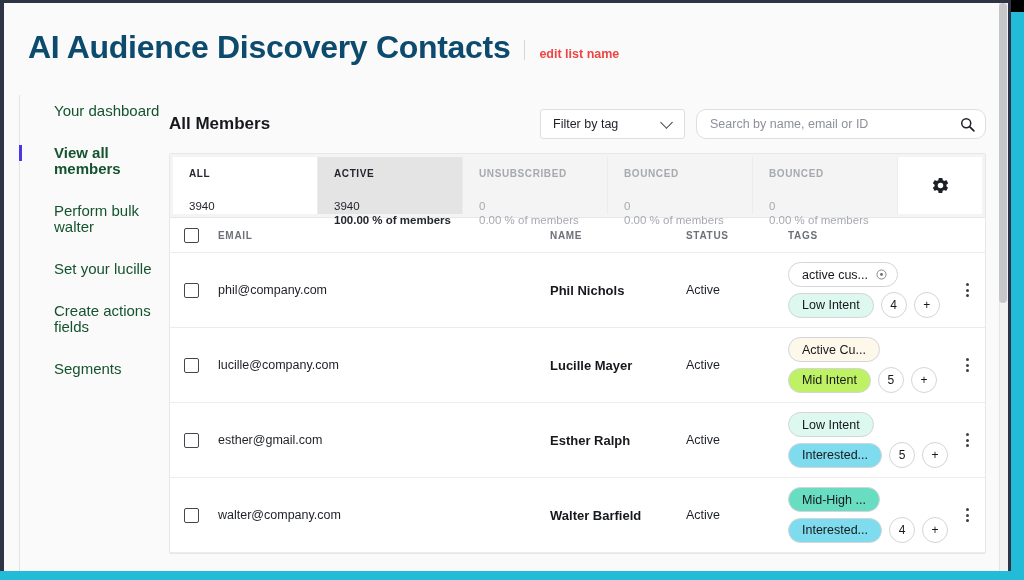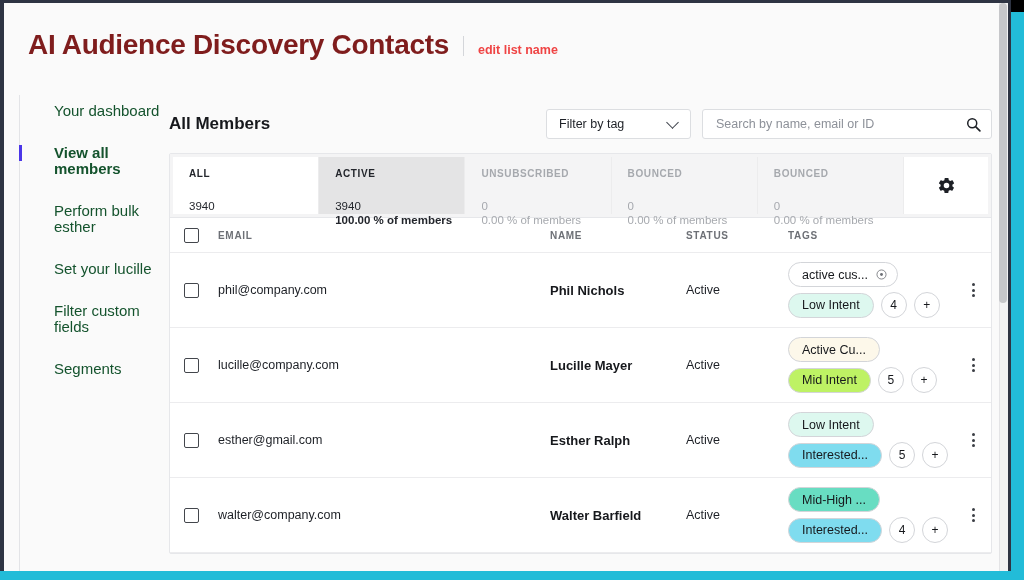--- a/index.html
+++ b/index.html
@@ -44,23 +44,23 @@
   }
 
   
   #page-header {
     padding: 26px 0 0 24px;
     display: flex;
     align-items: baseline;
     height: 92px;
   }
   #page-title {
-    font-size: 28px;
+    font-size: 32px;
     font-weight: 700;
-    color: #7f1d1d;
+    color: #0c4a6e;
     letter-spacing: -0.3px;
   }
   #title-divider {
     width: 1px;
     height: 20px;
     background: #d4d6da;
     margin: 0 14px;
     position: relative;
     top: 2px;
   }
@@ -103,21 +103,21 @@
     left: -19px;
     top: 0;
     width: 3px;
     height: 16px;
     background: #4b36e8;
   }
 
   
   #main {
     flex: 1 1 auto;
-    padding: 0 16px 0 5px;
+    padding: 0 22px 0 5px;
   }
 
   #main-toolbar {
     display: flex;
     align-items: center;
     height: 58px;
   }
   #all-members-heading {
     font-size: 17px;
     font-weight: 700;
@@ -146,21 +146,21 @@
     border-bottom: 1.7px solid #3c4049;
     transform: rotate(45deg);
     margin-bottom: 4px;
     margin-right: 4px;
   }
 
   #search-wrap {
     width: 290px;
     height: 30px;
     border: 1px solid #dcdee1;
-    border-radius: 3px;
+    border-radius: 10px;
     background: #ffffff;
     display: flex;
     align-items: center;
     padding: 0 10px 0 13px;
   }
   #search-input {
     flex: 1 1 auto;
     border: none;
     outline: none;
     font-size: 12.5px;
@@ -346,27 +346,27 @@
     <div id="body-split">
 
       <nav id="sidebar">
         <div class="nav-item">
           <span>Your dashboard</span>
         </div>
         <div class="nav-item active">
           <span>View all members</span>
         </div>
         <div class="nav-item">
-          <span>Perform bulk esther</span>
+          <span>Perform bulk walter</span>
         </div>
         <div class="nav-item">
           <span>Set your lucille</span>
         </div>
         <div class="nav-item">
-          <span>Filter custom fields</span>
+          <span>Create actions fields</span>
         </div>
         <div class="nav-item">
           <span>Segments</span>
         </div>
       </nav>
 
       <div id="main">
 
         <div id="main-toolbar">
           <div id="all-members-heading">All Members</div>

